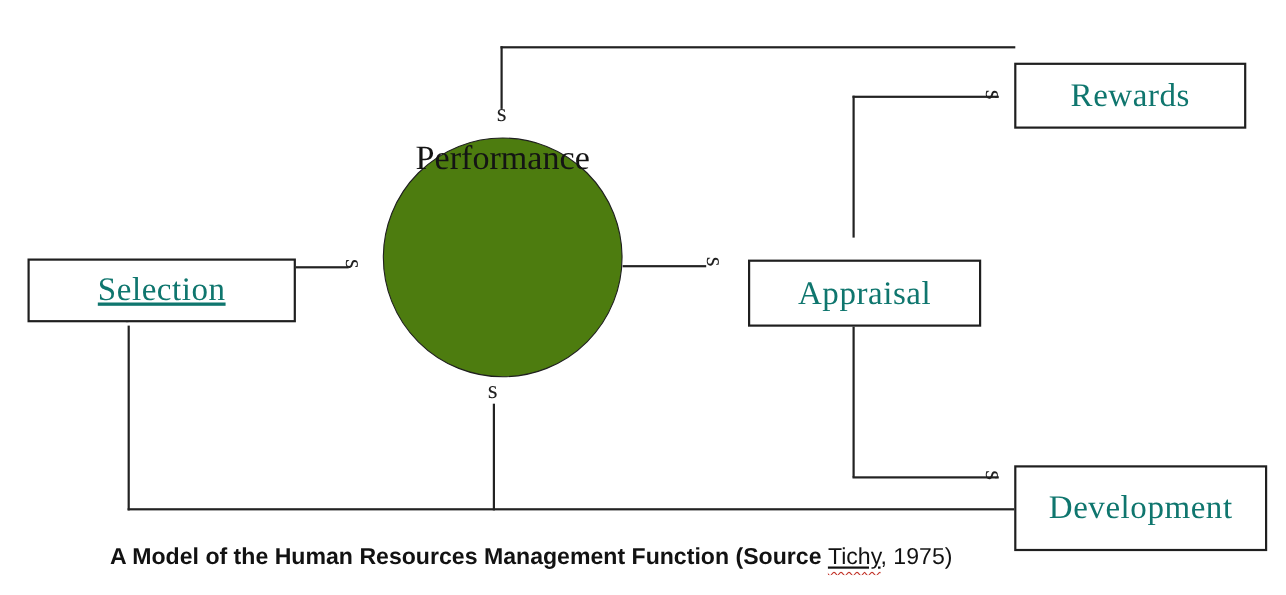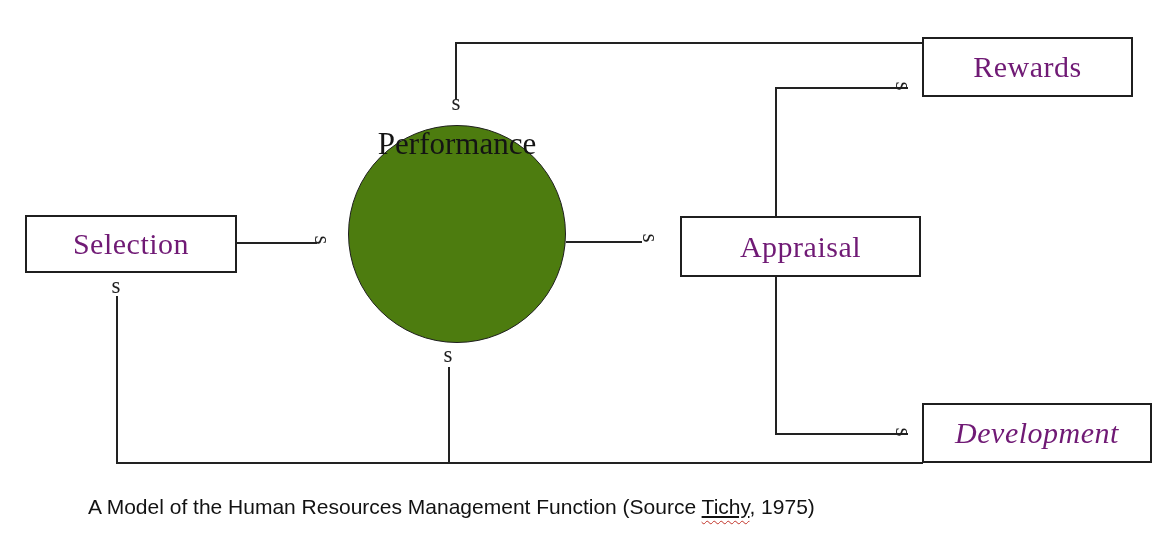--- a/index.html
+++ b/index.html
@@ -13,23 +13,24 @@
     color: #161616;
   }
   .node {
     position: absolute;
     border: 2px solid #1f1f1f;
     background: #ffffff;
     display: flex;
     align-items: center;
     justify-content: center;
     font-size: 30px;
-    color: #701a75;
+    color: #0f766e;
     box-sizing: border-box;
     letter-spacing: 0.5px;
+    margin-top: 20px;
   }
   .circle {
     position: absolute;
     border: 1.6px solid #1f1f1f;
     border-radius: 50%;
     background: #4d7c0f;
     display: flex;
     justify-content: center;
     font-size: 31px;
     color: #141414;
@@ -49,21 +50,21 @@
   .sg.rot { transform: rotate(90deg); }
   .caption {
     position: absolute;
     left: 88px;
     top: 495px;
     font-family: "Liberation Sans", sans-serif;
     font-size: 21px;
     color: #121212;
     white-space: nowrap;
   }
-  .caption .b { font-weight: 400; }
+  .caption .b { font-weight: 700; margin-left: 12px; }
   .src-wrap {
     text-decoration-line: underline;
     text-decoration-style: wavy;
     text-decoration-color: #c2342a;
     text-decoration-thickness: 1px;
     text-underline-offset: 6px;
   }
   .src {
     text-decoration-line: underline;
     text-decoration-style: solid;
@@ -91,37 +92,37 @@
   <div class="line" style="left:116px; top:462px; width:807px; height:1.5px;"></div>
 
   <div class="sg" style="left:448px; top:91px;">s</div>
   <div class="sg" style="left:440px; top:343px;">s</div>
   <div class="sg" style="left:108px; top:274px;">s</div>
   <div class="sg rot" style="left:314px; top:228px;">s</div>
   <div class="sg rot" style="left:642px; top:226px;">s</div>
   <div class="sg rot" style="left:895px; top:74px;">s</div>
   <div class="sg rot" style="left:895px; top:420px;">s</div>
 
-  <div class="node" style="left:25px; top:215px; width:212px; height:58px;">
+  <div class="node" style="left:25px; top:215px; width:244px; height:58px;text-decoration:underline;">
     <span>Selection</span>
   </div>
 
   <div class="circle" style="left:348px; top:125px; width:218px; height:218px;">
     <span>Performance</span>
   </div>
 
-  <div class="node" style="left:680px; top:216px; width:241px; height:61px;">
+  <div class="node" style="left:680px; top:216px; width:212px; height:61px;">
     <span>Appraisal</span>
   </div>
 
   <div class="node" style="left:922px; top:37px; width:211px; height:60px;">
     <span>Rewards</span>
   </div>
 
-  <div class="node" style="left:922px; top:403px; width:230px; height:60px;font-style:italic;">
+  <div class="node" style="left:922px; top:403px; width:230px; height:78px;">
     <span>Development</span>
   </div>
 
   <div class="caption">
     <span class="b">A Model of the Human Resources Management Function (Source </span><span class="src-wrap"><span class="src">Tichy</span></span><span>, 1975)</span>
   </div>
 
 </div>
 
 </body></html>

